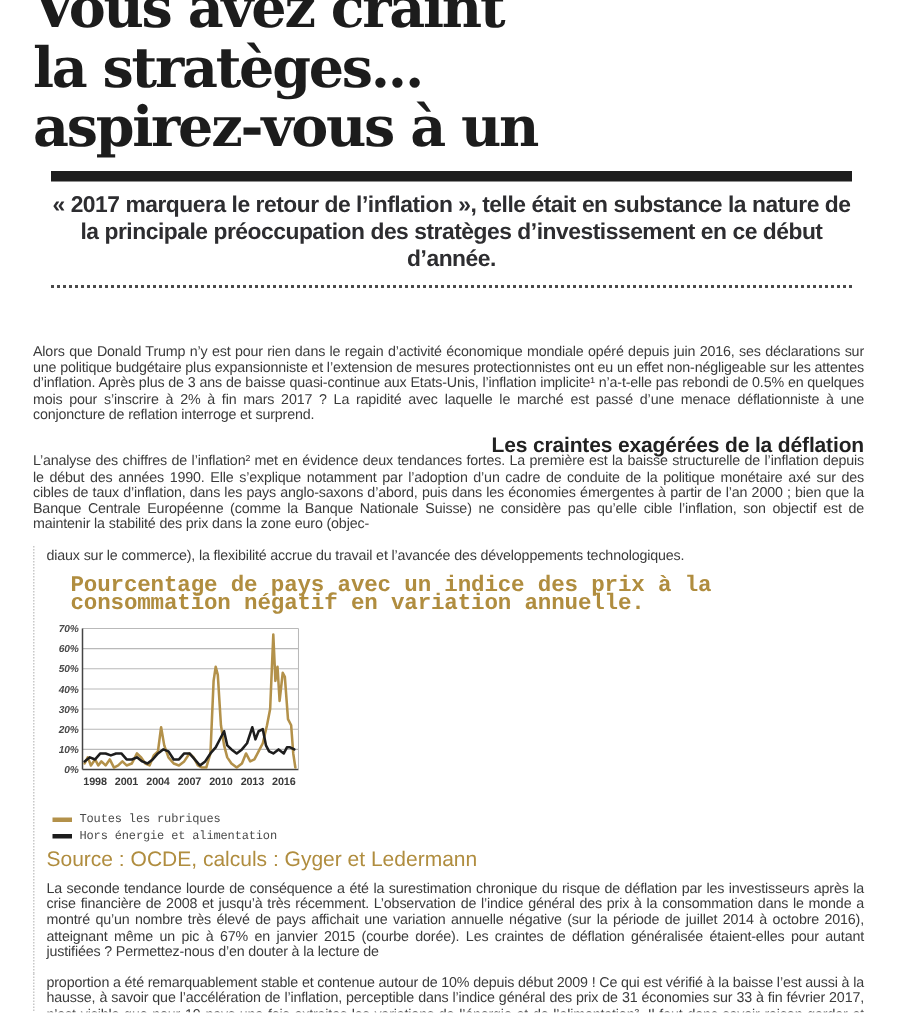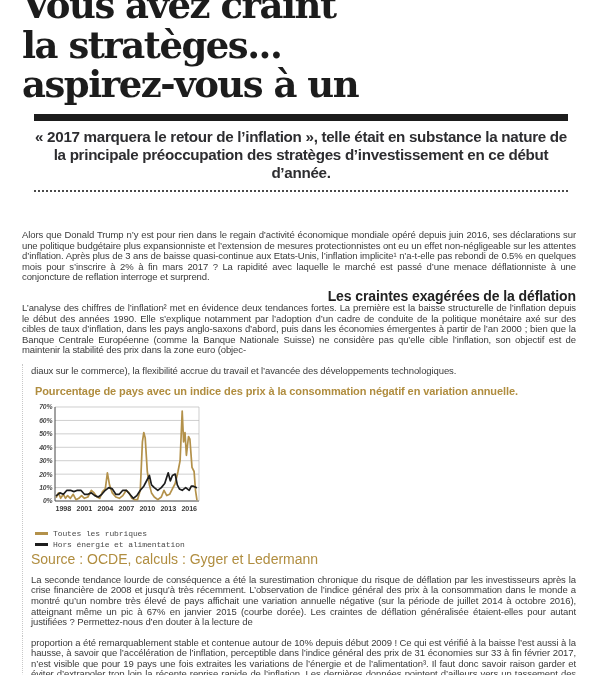--- a/index.html
+++ b/index.html
@@ -28,22 +28,22 @@
     display:grid;grid-template-columns:1fr;column-gap:12px;
   }
   .col{padding:2px 8px 0 8px;text-align:justify;
     font-size:9.5px;line-height:10.6px;color:#3b3b3b;letter-spacing:-0.1px;}
   .col p{margin:0 0 8px 0;}
   .col.mid,.col.right{border-left:1px dotted #c8c8c8;}
   .col.left{padding-left:0;}
   h3.subhead{margin:2px 0 1px 0;font-size:14px;line-height:11px;color:#222;
     font-weight:bold;text-align:right;}
   
-  .fig-title{color:#b08d3f;font-weight:bold;font-size:11px;line-height:12px;
-    text-align:left;margin:4px 0 6px 4px;}
+  .fig-title{color:#b08d3f;font-weight:bold;font-size:15px;line-height:12px;
+    text-align:left;margin:4px 0 6px 16px;font-family:Liberation Mono, monospace;}
   .chart-wrap{margin:0 0 2px 0;}
   .legend{margin:2px 0 0 4px;text-align:left;font-family:Liberation Mono, monospace;}
   .legend-row{display:flex;align-items:center;margin-bottom:2px;}
   .legend-swatch{width:13px;height:2.6px;margin-right:5px;flex:0 0 auto;}
   .legend-label{font-size:8px;color:#4a4a4a;line-height:9px;}
   .fig-source{color:#b08d3f;font-size:14px;margin:5px 0 10px 0;text-align:left;letter-spacing:0;}
   
   .footnotes{margin-top:6px;font-size:7.9px;line-height:9.4px;color:#8d8d8d;text-align:left;}
   .footnotes div{margin:0;}
   .author-rule{height:7px;background:#1d1d1d;margin:8px 14px 4px 0;}

